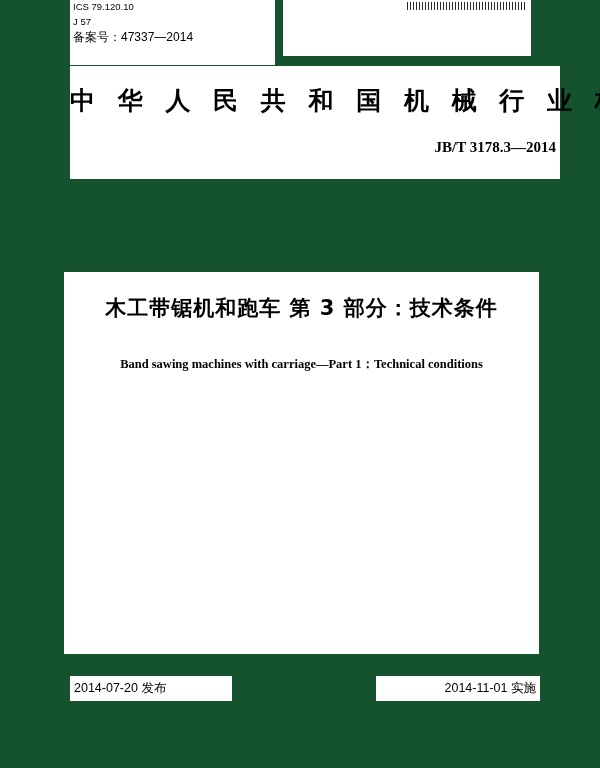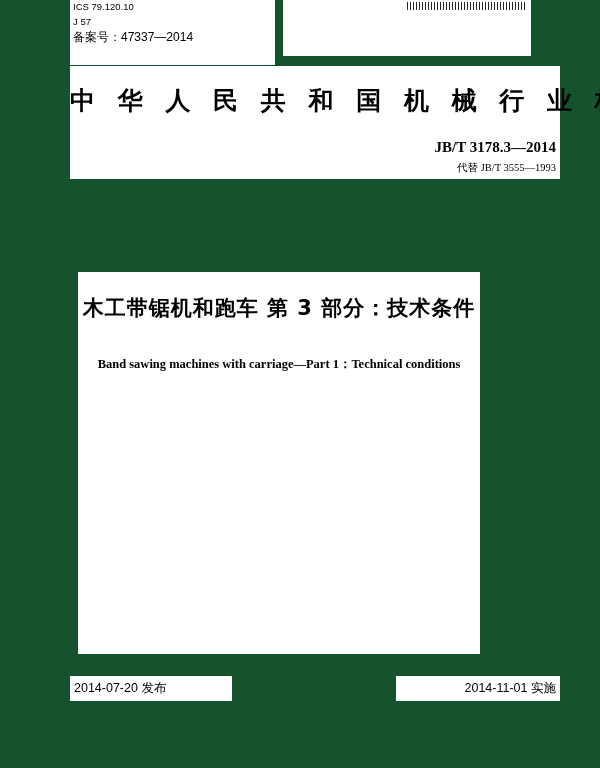--- a/index.html
+++ b/index.html
@@ -93,23 +93,23 @@
   #stdband .replaces {
     font-family: "Liberation Serif", serif;
     font-size: 10.5px;
     text-align: right;
     padding-right: 4px;
     padding-top: 5px;
   }
 
   
   #body {
-    left: 78px;
+    left: 64px;
     top: 272px;
-    width: 402px;
+    width: 475px;
     height: 382px;
   }
   #body .cn-title {
     font-family: "DejaVu Sans", sans-serif;
     font-weight: bold;
     font-size: 21px;
     text-align: center;
     padding-top: 22px;
     letter-spacing: 1px;
     white-space: nowrap;
@@ -129,21 +129,21 @@
     width: 162px;
     height: 25px;
   }
   #pubdate .t {
     font-family: "Liberation Sans", sans-serif;
     font-size: 12.5px;
     padding: 4px 0 0 4px;
     white-space: nowrap;
   }
   #impdate {
-    left: 396px;
+    left: 376px;
     top: 676px;
     width: 164px;
     height: 25px;
   }
   #impdate .t {
     font-family: "Liberation Sans", sans-serif;
     font-size: 12.5px;
     text-align: right;
     padding: 4px 4px 0 0;
     white-space: nowrap;
@@ -184,21 +184,20 @@
     <div class="line l3">备案号：47337—2014</div>
   </div>
 
   <div class="wblock" id="topright">
     <div class="barcodeish"></div>
   </div>
 
   <div class="wblock" id="stdband">
     <div class="bigtitle">中 华 人 民 共 和 国 机 械 行 业 标 准</div>
     <div class="stdno">JB/T 3178.3—2014</div>
-    <div class="replaces">代替 JB/T 3555—1993</div>
   </div>
 
   <div class="wblock" id="body">
     <div class="cn-title">木工带锯机和跑车  第 3 部分：技术条件</div>
     <div class="en-title">Band sawing machines with carriage—Part 1：Technical conditions</div>
   </div>
 
   <div class="wblock" id="pubdate">
     <div class="t">2014-07-20 发布</div>
   </div>

